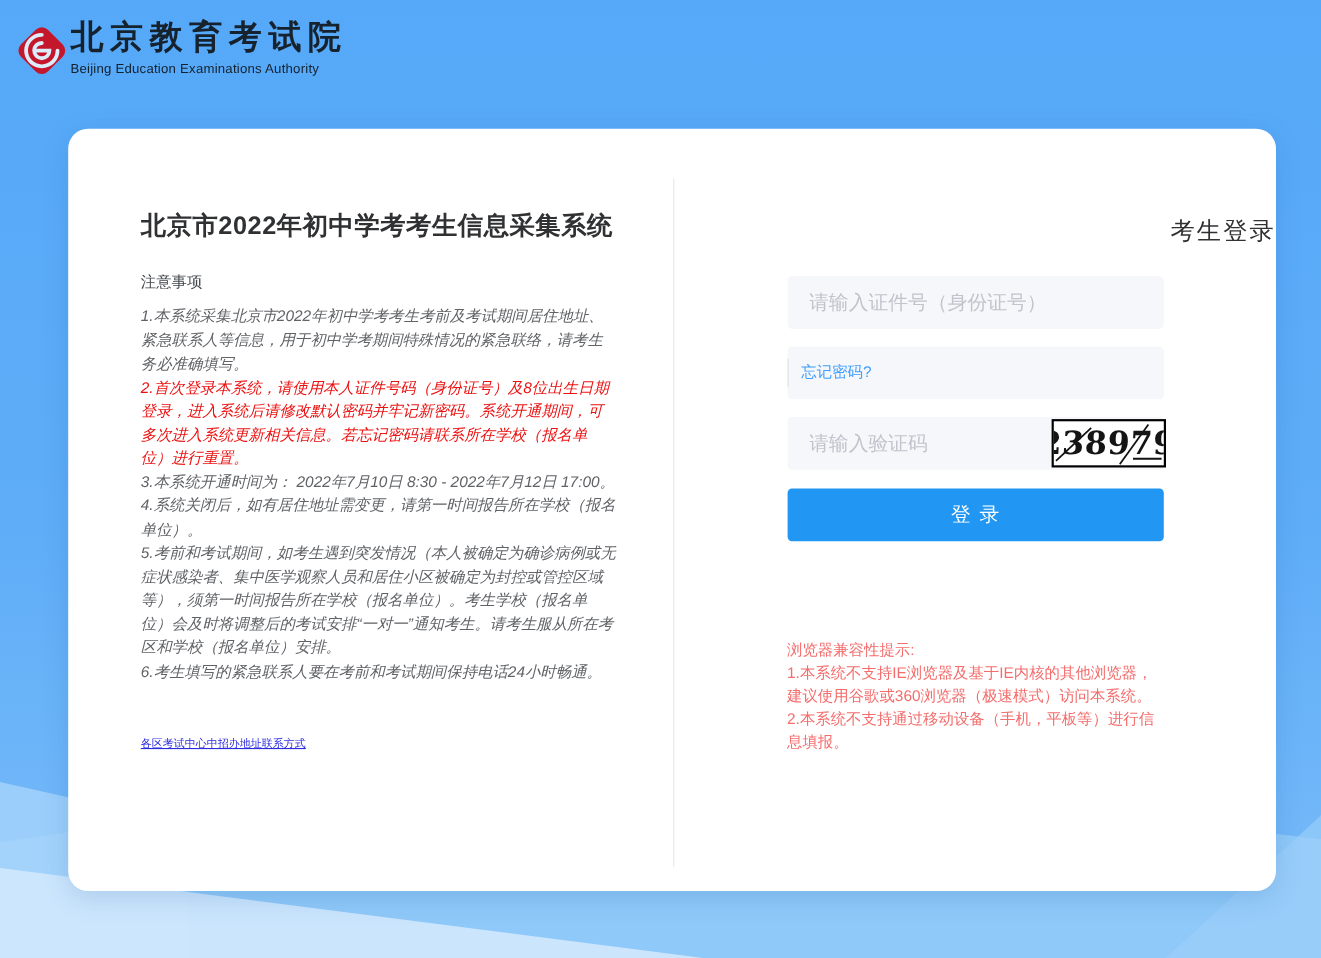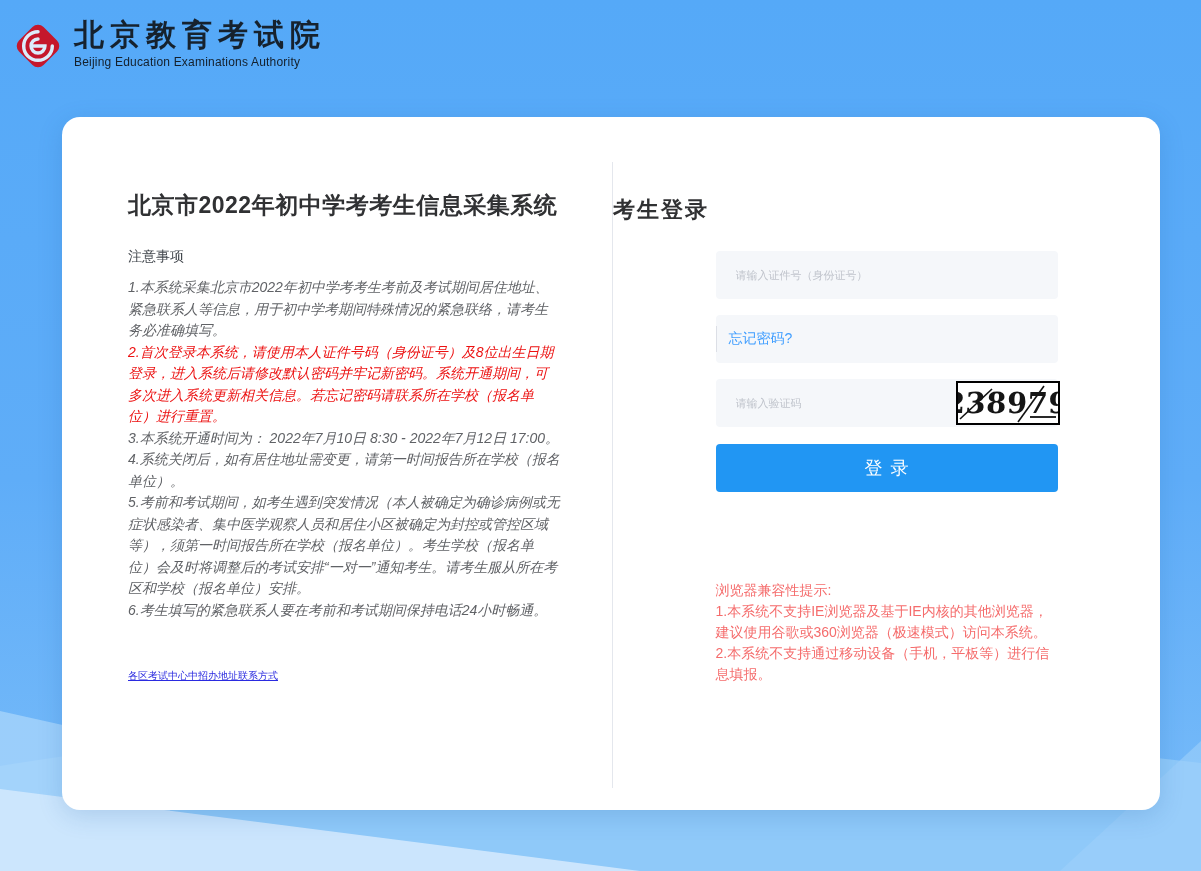--- a/index.html
+++ b/index.html
@@ -8,21 +8,21 @@
 
   .page {
     position:relative; width:1201px; height:871px; overflow:hidden;
     background:linear-gradient(180deg,#55a9f8 0%,#5fadf8 55%,#79bcf9 100%);
   }
   .waves { position:absolute; left:0; bottom:0; width:1201px; height:200px; }
 
   
   .header { position:absolute; top:18px; left:12px; display:flex; align-items:flex-start; }
   .logo { width:52px; height:52px; margin-top:2px; }
-  .org { margin-left:10px; }
+  .org { }
   .org-zh {
     font-family:"DejaVu Serif","Liberation Serif",serif;
     font-size:30px; font-weight:bold; color:#16222e; letter-spacing:6px; line-height:34px;
   }
   .org-en { font-size:12px; color:#14202c; margin-top:3px; letter-spacing:.2px; }
 
   
   .card {
     position:absolute; left:62px; top:117px; width:1098px; height:693px;
     background:#ffffff; border-radius:18px; display:flex;
@@ -35,29 +35,29 @@
   .page-title { font-size:23px; font-weight:bold; color:#303133; letter-spacing:.5px; }
   .notice-heading { margin-top:27px; font-size:14px; color:#43484e; }
   .notices { margin-top:11px; }
   .notices p { font-size:14px; line-height:21.5px; color:#606266;font-style:italic; }
   .notices p.red { color:#ec1111; }
   .contact-link {
     display:inline-block; margin-top:48px; font-size:10px; color:#2b2be0;
     text-decoration:underline; cursor:pointer;
   }
 
-  .login-title { text-align:left; font-size:22px; font-weight:bold; color:#303133; letter-spacing:2px; }
+  .login-title { text-align:right; font-size:22px; font-weight:normal; color:#303133; letter-spacing:2px; }
   .form { width:342px; margin:26px auto 0 auto; }
   .input-row {
     position:relative; display:flex; align-items:center; height:48px; margin-bottom:16px;
     background:#f5f7fa; border-radius:4px;
   }
   .input-row input {
     flex:1; height:100%; border:none; outline:none; background:transparent;
-    padding:0 0 0 20px; font-size:11px; color:#333;
+    padding:0 0 0 20px; font-size:18px; color:#333;
     font-family:"Liberation Sans","DejaVu Sans",sans-serif;
   }
   .input-row input::placeholder { color:#c0c4cc; }
   .pw-divider { width:1px; height:26px; background:#dcdfe6; }
   .forgot-link { font-size:14px; color:#409eff; padding:0 14px 0 12px; text-decoration:none; cursor:pointer; white-space:nowrap; }
   .captcha-box {
     position:absolute; right:-2px; top:2px; width:104px; height:44px;
     background:#ffffff; border:2px solid #000; display:block;
   }
   .login-btn {

